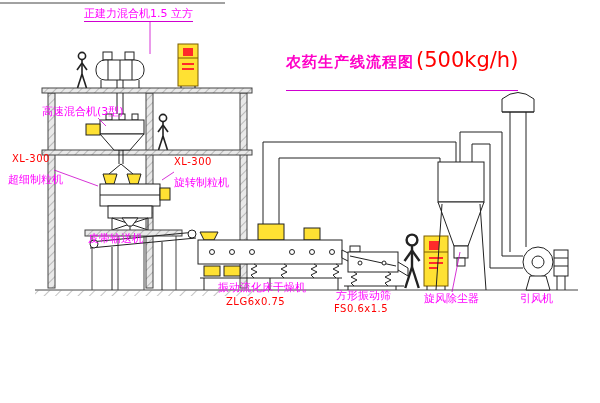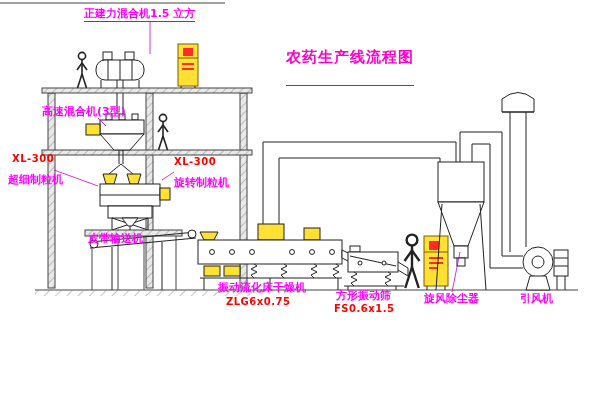--- a/index.html
+++ b/index.html
@@ -1,19 +1,19 @@
 <!DOCTYPE html>
 <html><head>
 <meta charset="utf-8">
 <style>
   html,body{margin:0;padding:0;background:#888;}
   .stage{position:relative;width:600px;height:403px;background:#ffffff;overflow:hidden;
          font-family:"DejaVu Sans",sans-serif;}
   .stage svg{position:absolute;left:0;top:0;}
-  .lbl{position:absolute;white-space:nowrap;line-height:1.1;font-weight:bold;}
+  .lbl{position:absolute;white-space:nowrap;line-height:1.1;}
   .magenta{color:#ff00ff;font-size:11px;}
   .red{color:#ff0000;font-size:10px;letter-spacing:.5px;}
   .title-wrap{position:absolute;left:286px;top:48px;display:flex;align-items:flex-end;
               border-bottom:1px solid #cf00cf;padding-bottom:18px;}
   .title-cn{color:#ff00c8;font-size:15px;font-weight:bold;letter-spacing:1px;}
   .title-cap{color:#ff0000;font-size:21px;margin-left:2px;}
   .underlined{border-bottom:1px solid #cf00cf;padding-bottom:1px;}
 </style>
 </head>
 <body>
@@ -219,20 +219,21 @@
     <line x1="150" y1="22" x2="150" y2="54"></line>
     <line x1="98" y1="118" x2="106" y2="126"></line>
     <line x1="54" y1="170" x2="98" y2="186"></line>
     <line x1="174" y1="172" x2="162" y2="180"></line>
     <line x1="452" y1="292" x2="460" y2="252"></line>
   </g>
 </svg>
 
 <div class="title-wrap">
   <span class="title-cn">农药生产线流程图</span>
+  <span class="title-cap">(500kg/h)</span>
 </div>
 
 <div class="lbl magenta underlined" style="left:84px;top:8px;">正建力混合机1.5 立方</div>
 
 <div class="lbl magenta" style="left:42px;top:106px;">高速混合机(3型)</div>
 
 <div class="lbl red" style="left:12px;top:153px;">XL-300</div>
 <div class="lbl magenta" style="left:8px;top:174px;">超细制粒机</div>
 
 <div class="lbl red" style="left:174px;top:156px;">XL-300</div>

